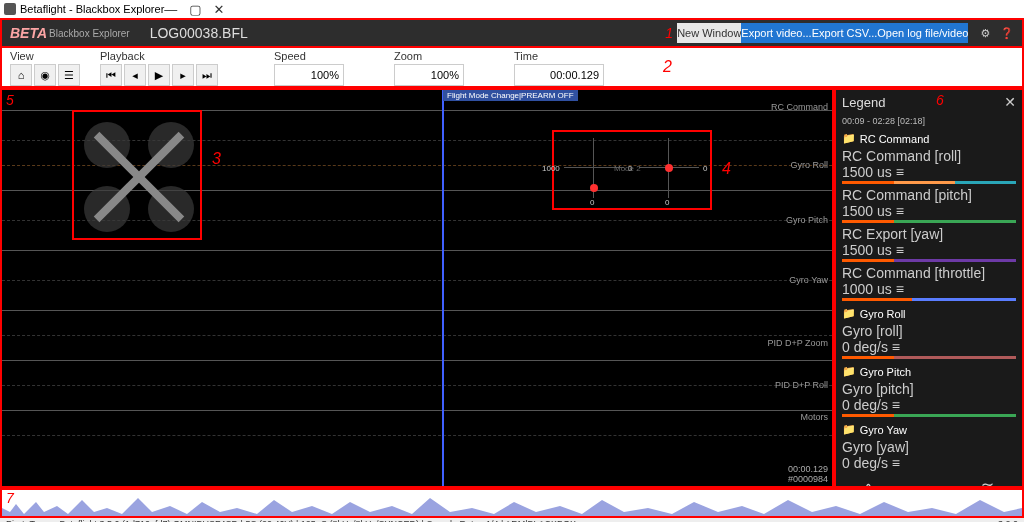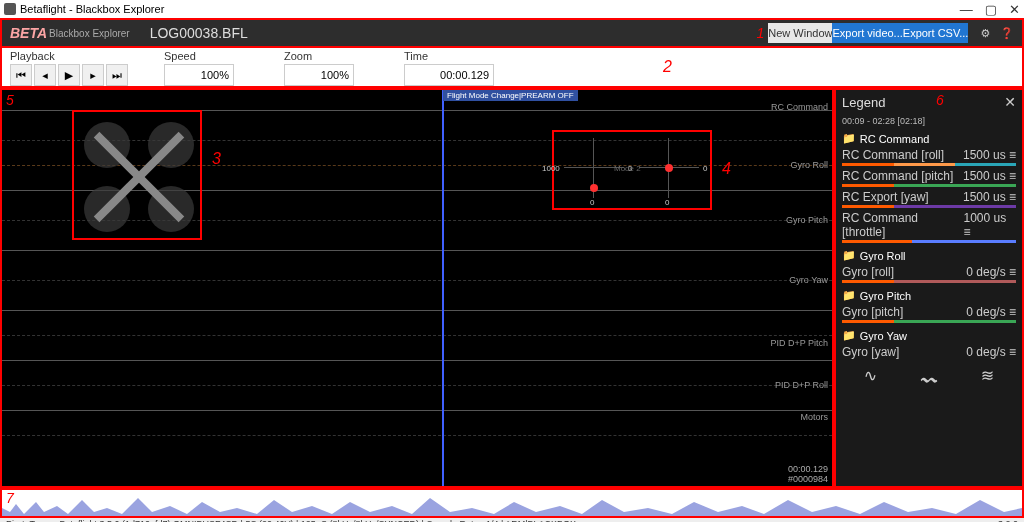--- a/index.html
+++ b/index.html
@@ -1,19 +1,19 @@
 <!DOCTYPE html>
 <html><head>
 <meta charset="utf-8">
 <style>
 * { box-sizing: border-box; margin: 0; padding: 0; font-family: Arial, sans-serif; }
 body { background: #000; color: #fff; width: 1024px; height: 522px; overflow: hidden; position: relative; font-size: 11px; }
 
 
-.titlebar { background: #fff; color: #000; height: 18px; display: flex; align-items: center; padding: 0 4px; justify-content: space-between; }
+.titlebar { background: #fff; color: #000; height: 18px; display: flex; align-items: center; padding: 0 4px; }
 .titlebar-left { display: flex; align-items: center; gap: 4px; }
 .titlebar-icon { width: 12px; height: 12px; background: #555; border-radius: 2px; }
 .titlebar-right { display: flex; gap: 12px; font-size: 13px; color: #333; }
 
 
 .header { background: #2d2d2d; height: 28px; display: flex; align-items: center; padding: 0 8px; border: 2px solid red; border-bottom: none; }
 .logo { color: #fca5a5; font-weight: bold; font-style: italic; font-size: 14px; }
 .logo-sub { color: #aaa; font-size: 10px; margin-left: 2px; }
 .filename { color: #ddd; font-size: 14px; margin-left: 20px; }
 .header-spacer { flex: 1; }
@@ -74,21 +74,21 @@
 
 .legend { width: 190px; background: #1a1a1a; border: 2px solid red; padding: 4px 6px; position: relative; overflow: hidden; }
 .legend-header { display: flex; justify-content: space-between; align-items: center; }
 .legend-title { font-size: 13px; color: #ddd; }
 .legend-close { color: #ccc; font-size: 14px; cursor: pointer; }
 .anno-6 { position: absolute; top: 2px; left: 100px; color: red; font-style: italic; font-size: 14px; }
 .legend-time { font-size: 9px; color: #bbb; margin: 6px 0; }
 .lg-section { margin-bottom: 6px; }
 .lg-section-h { display: flex; align-items: center; gap: 4px; font-size: 11px; color: #fff; margin-bottom: 2px; }
 .lg-folder { color: #ffb400; font-size: 11px; }
-.lg-row { display: flex; justify-content: space-between; font-size: 12px; color: #ccc; padding: 1px 0; }
+.lg-row { display: flex; justify-content: space-between; font-size: 14px; color: #ccc; padding: 1px 0; flex-direction: column; }
 .lg-bar { height: 3px; width: 100%; margin-bottom: 2px; display: flex; }
 .lg-bar-seg { height: 100%; }
 .lg-icons-bottom { display: flex; justify-content: space-around; margin-top: 6px; color: #ccc; font-size: 16px; }
 .graph-setup-btn { background: #e8e8e8; color: #333; width: 100%; padding: 3px; margin-top: 4px; font-size: 10px; cursor: pointer; border: 1px solid #999; }
 
 
 .seekbar { height: 30px; background: #fff; border: 2px solid red; position: relative; overflow: hidden; }
 .anno-7 { position: absolute; top: 0; left: 4px; color: red; font-style: italic; font-size: 14px; z-index: 2; }
 .seek-wave { position: absolute; bottom: 0; left: 0; right: 0; height: 24px; }
 .seek-wave svg { width: 100%; height: 100%; }
@@ -113,38 +113,47 @@
 
 <div class="header">
   <span class="logo">BETA</span>
   <span class="logo-sub">Blackbox Explorer</span>
   <span class="filename">LOG00038.BFL</span>
   <div class="header-spacer"></div>
   <span class="anno-1">1</span>
   <button class="btn btn-light">New Window</button>
   <button class="btn">Export video...</button>
   <button class="btn">Export CSV...</button>
+  <button class="btn">Open log file/video</button>
   <div class="header-icons">
     <span>⚙</span>
     <span>❓</span>
   </div>
 </div>
 
 <div class="toolbar">
+  <div class="tool-group">
+    <div class="tool-label">View</div>
+    <div class="tool-btns">
+      <div class="tbtn">⌂</div>
+      <div class="tbtn">◉</div>
+      <div class="tbtn">☰</div>
+    </div>
+  </div>
   <div class="tool-group">
     <div class="tool-label">Playback</div>
     <div class="tool-btns">
       <div class="tbtn">⏮</div>
       <div class="tbtn">◂</div>
       <div class="tbtn">▶</div>
       <div class="tbtn">▸</div>
       <div class="tbtn">⏭</div>
     </div>
   </div>
-  <div class="tool-group" style="margin-left:16px">
+  <div class="tool-group" style="margin-left:36px">
     <div class="tool-label">Speed</div>
     <input class="tool-input" value="100%" style="">
   </div>
   <div class="tool-group" style="margin-left:30px">
     <div class="tool-label">Zoom</div>
     <input class="tool-input" value="100%" style="">
   </div>
   <div class="tool-group" style="margin-left:30px">
     <div class="tool-label">Time</div>
     <input class="tool-input" style="width: 90px;" value="00:00.129">
@@ -166,21 +175,21 @@
       <div class="hr-line solid" style="top:220px"></div>
       <div class="hr-line" style="top:245px"></div>
       <div class="hr-line solid" style="top:270px"></div>
       <div class="hr-line" style="top:295px"></div>
       <div class="hr-line solid" style="top:320px"></div>
       <div class="hr-line" style="top:345px"></div>
       <div class="graph-label" style="top:12px">RC Command</div>
       <div class="graph-label" style="top:70px">Gyro Roll</div>
       <div class="graph-label" style="top:125px">Gyro Pitch</div>
       <div class="graph-label" style="top:185px">Gyro Yaw</div>
-      <div class="graph-label" style="top:248px">PID D+P Pitch</div>
+      <div class="graph-label" style="top:248px">PID D+P Zoom</div>
       <div class="graph-label" style="top:290px">PID D+P Roll</div>
       <div class="graph-label" style="top:322px">Motors</div>
     </div>
     <div class="cursor"></div>
     <div class="flight-mode">Flight Mode Change|PREARM OFF</div>
 
     <div class="craft-box">
       <div class="craft">
         <div class="prop tl"></div>
           <div class="prop tr"></div>

